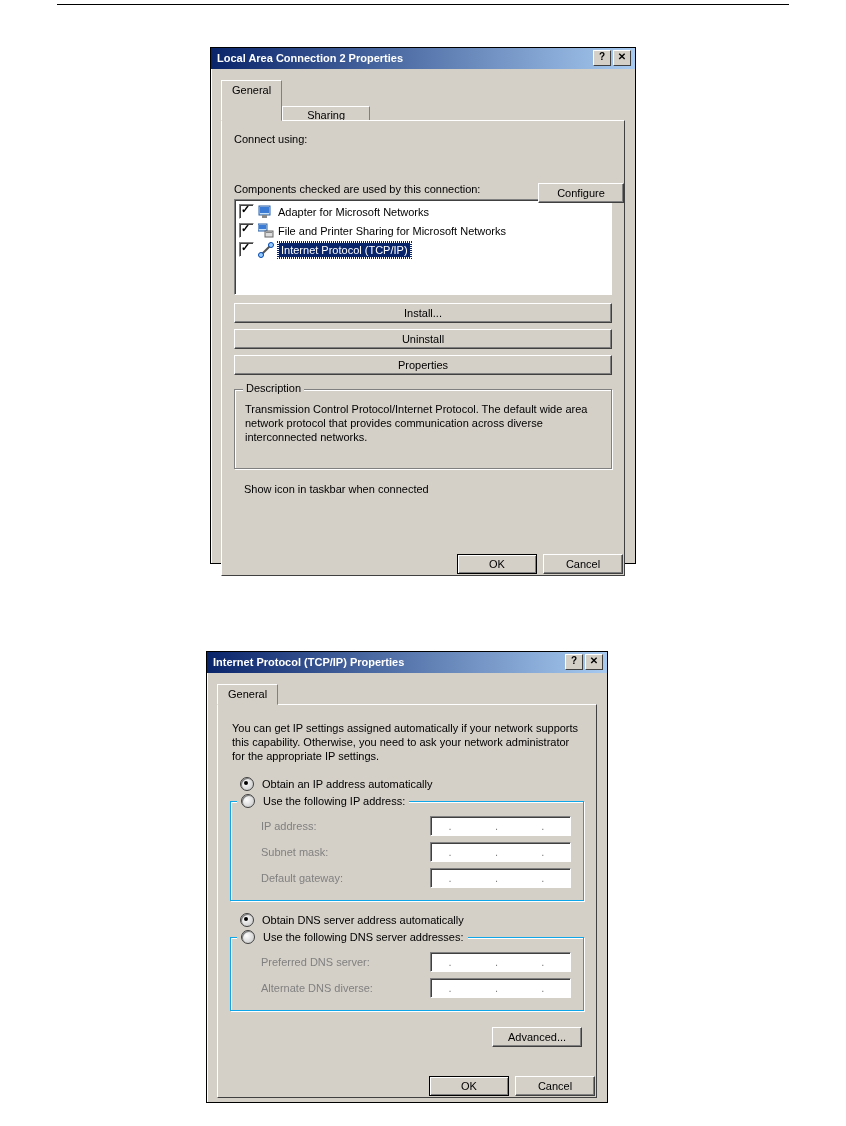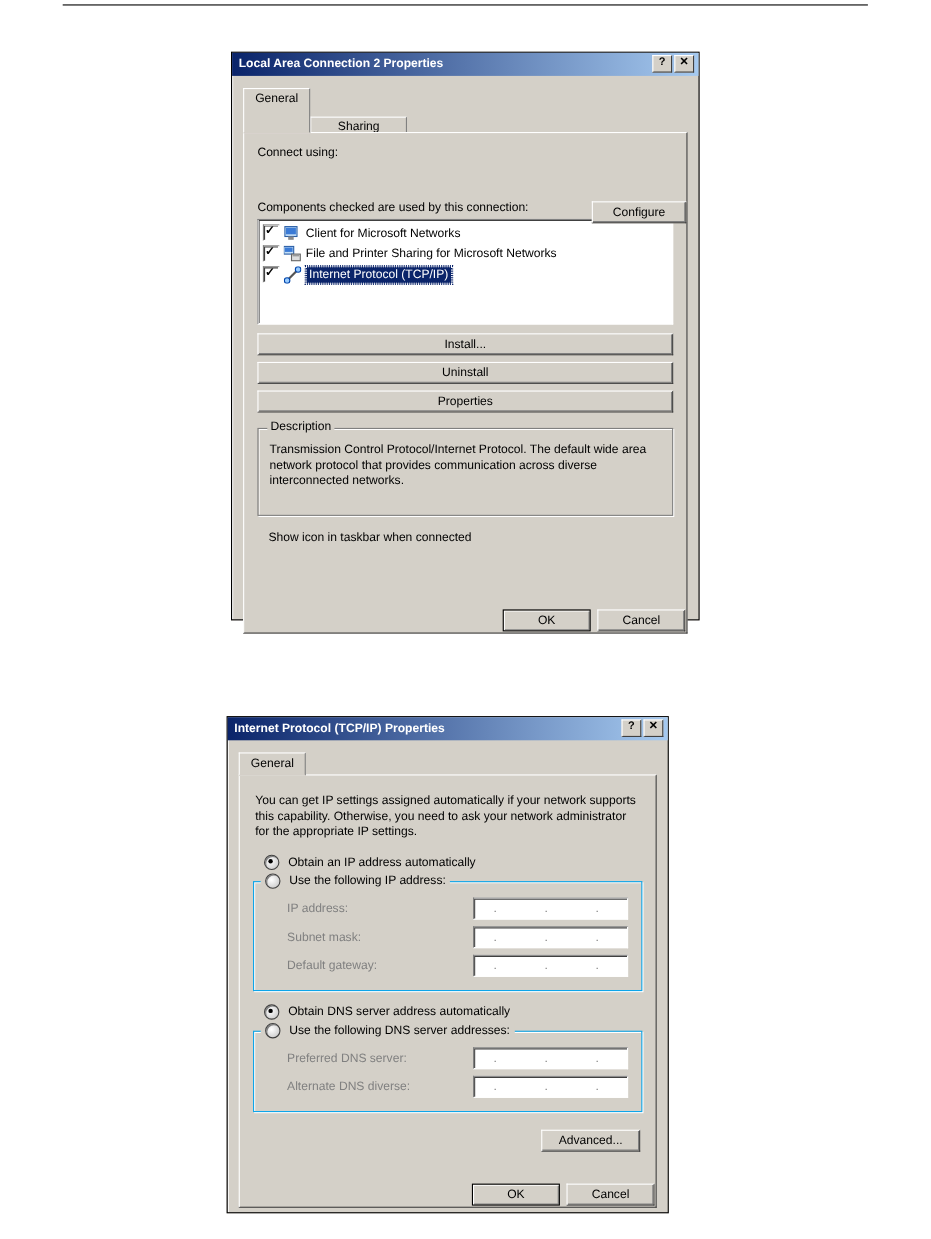--- a/index.html
+++ b/index.html
@@ -280,21 +280,21 @@
         <div class="sunken list-box">
           <div class="list-item">
             <span class="chk checked"></span>
             <span class="list-icon">
               <svg viewBox="0 0 16 16">
                   <rect x="1" y="2" width="11" height="9" fill="#c4dff6" stroke="#2b5fa6"></rect>
                   <rect x="2" y="3" width="9" height="6" fill="#3b7bd6"></rect>
                   <rect x="4" y="11" width="5" height="3" fill="#888"></rect>
                 </svg>
             </span>
-            <span class="item-label">Client for Microsoft Networks</span>
+            <span class="item-label">Adapter for Microsoft Networks</span>
           </div>
           <div class="list-item">
             <span class="chk checked"></span>
             <span class="list-icon">
               <svg viewBox="0 0 16 16">
                   <rect x="0" y="1" width="9" height="7" fill="#c4dff6" stroke="#2b5fa6"></rect>
                   <rect x="1" y="2" width="7" height="4" fill="#3b7bd6"></rect>
                   <rect x="7" y="8" width="8" height="6" fill="#ddd" stroke="#666"></rect>
                   <rect x="8" y="9" width="6" height="1" fill="#888"></rect>
                 </svg>

